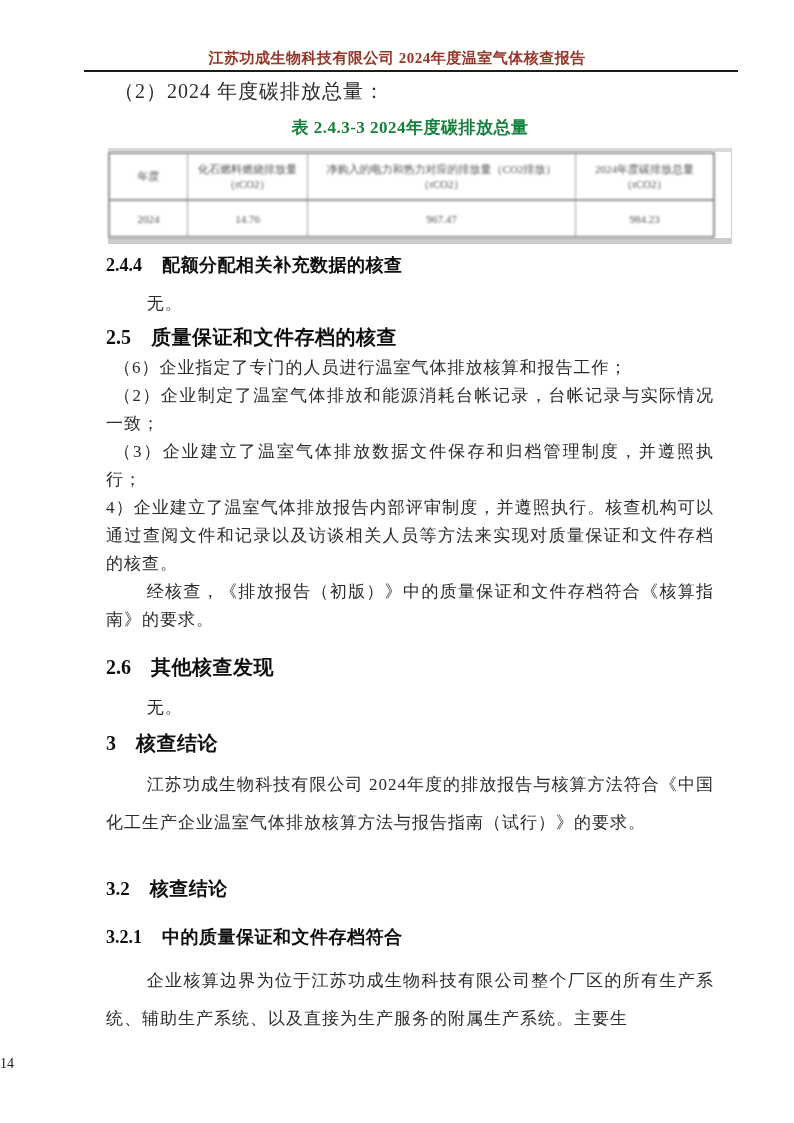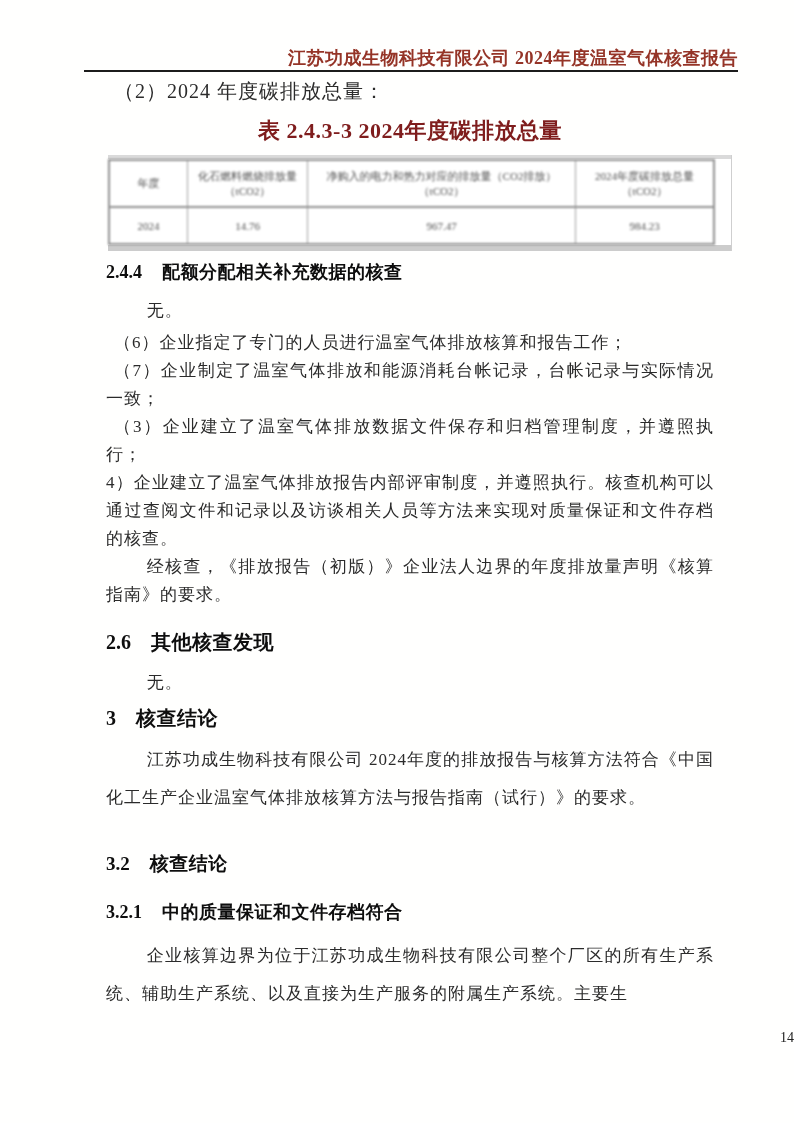--- a/index.html
+++ b/index.html
@@ -9,22 +9,22 @@
     margin:0 auto;
     background:#fffffe;
     overflow:hidden;
     font-family:"Liberation Serif","DejaVu Serif",serif;
     color:#2b2b2b;
     box-sizing:border-box;
     padding:49px 56px 0 56px;
   }
   
   .doc-header{
-    text-align:right;
-    font-size:18px;
+    text-align:center;
+    font-size:15px;
     letter-spacing:0.5px;
     font-weight:bold;
     color:#953427;
     line-height:19px;
   }
   .header-rule{
     margin-left:28px;
     margin-top:2px;
     border-bottom:2px solid #1c1c1c;
     height:0;
@@ -36,23 +36,23 @@
     line-height:28px;
     letter-spacing:1px;
     text-align:justify;
     margin:0;
   }
   .intro-line{ margin-top:5px; text-indent:8px; font-size:20px; }
   .tbl-caption{
     margin-top:11px;
     text-align:center;
     font-weight:bold;
-    font-size:22px;
+    font-size:17px;
     letter-spacing:0.5px;
-    color:#7f1d1d;
+    color:#15803d;
   }
   
   .tbl-block{
     margin-left:52px;
     margin-right:6px;
     margin-top:9px;
     background:#ffffff;
     border-right:1px solid #cfcfcf;
   }
   .tbl-strip-top{ height:4px; background:#dadada; }
@@ -104,22 +104,22 @@
   .mt-none26{ margin-top:14px; }
   .mt-h3{ margin-top:8px; }
   .mt-h31{ margin-top:26px; }
   .mt-p31{ margin-top:10px; }
   .mt-h32{ margin-top:34px; }
   .mt-h321{ margin-top:22px; }
   .mt-p321{ margin-top:12px; }
   
   .page-footer{
     position:absolute;
-    left:0; right:0; top:1030px;
-    text-align:right;
+    left:0; right:0; top:1056px;
+    text-align:left;
     font-size:14px;
     color:#222;
   }
 </style>
 </head>
 <body>
 
 <div class="page">
 
   <div class="doc-header">江苏功成生物科技有限公司 2024年度温室气体核查报告</div>
@@ -162,26 +162,27 @@
     </tbody>
       </table>
     <div class="tbl-strip-bottom"></div>
   </div>
 
   <div class="content">
 
     <p class="h4 mt-h244"><span class="hnum">2.4.4</span><span>配额分配相关补充数据的核查</span></p>
     <p class="para p-none mt-none244">无。</p>
 
+    <p class="h2 mt-h25"><span class="hnum">2.5</span><span>质量保证和文件存档的核查</span></p>
 
     <p class="para p-item mt-items">（6）企业指定了专门的人员进行温室气体排放核算和报告工作；</p>
-    <p class="para p-item">（7）企业制定了温室气体排放和能源消耗台帐记录，台帐记录与实际情况一致；</p>
+    <p class="para p-item">（2）企业制定了温室气体排放和能源消耗台帐记录，台帐记录与实际情况一致；</p>
     <p class="para p-item">（3）企业建立了温室气体排放数据文件保存和归档管理制度，并遵照执行；</p>
     <p class="para p-item-flush">4）企业建立了温室气体排放报告内部评审制度，并遵照执行。核查机构可以通过查阅文件和记录以及访谈相关人员等方法来实现对质量保证和文件存档的核查。</p>
-    <p class="para p-conclusion">经核查，《排放报告（初版）》企业法人边界的年度排放量声明《核算指南》的要求。</p>
+    <p class="para p-conclusion">经核查，《排放报告（初版）》中的质量保证和文件存档符合《核算指南》的要求。</p>
 
     <p class="h2 mt-h26"><span class="hnum">2.6</span><span>其他核查发现</span></p>
     <p class="para p-none mt-none26">无。</p>
 
     <p class="h2 mt-h3"><span class="hnum">3</span><span>核查结论</span></p>
 
     <p class="para p-wide mt-p31">江苏功成生物科技有限公司 2024年度的排放报告与核算方法符合《中国化工生产企业温室气体排放核算方法与报告指南（试行）》的要求。</p>
 
     <p class="h3 mt-h32"><span class="hnum">3.2</span><span>核查结论</span></p>
 

